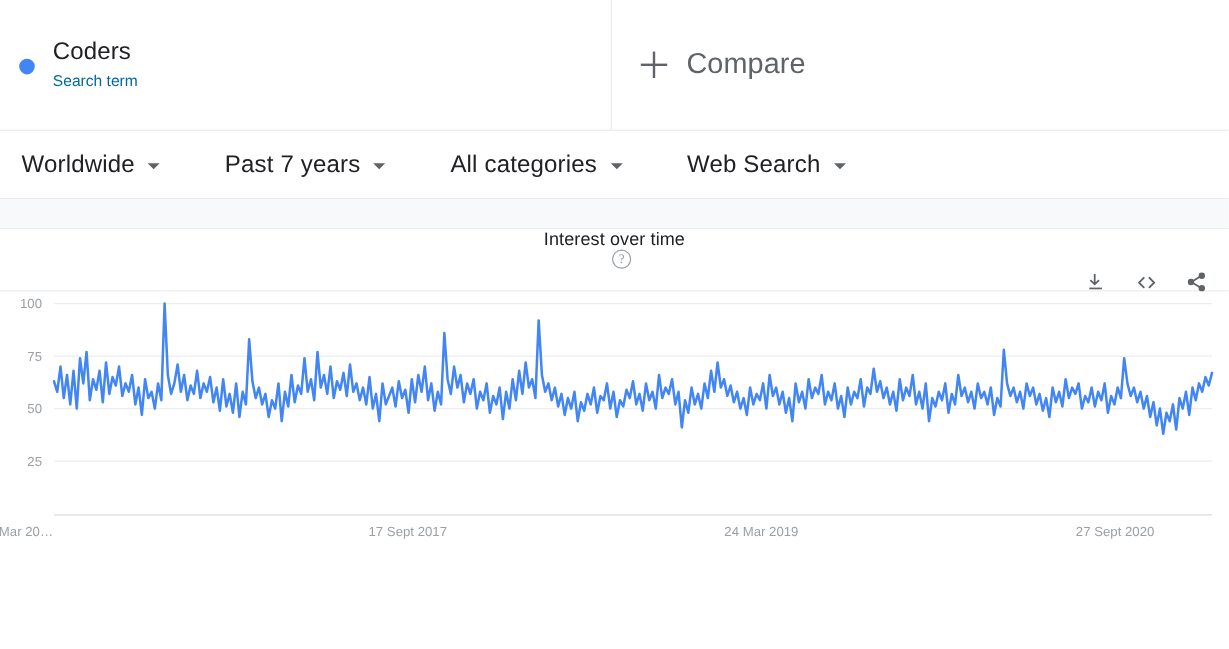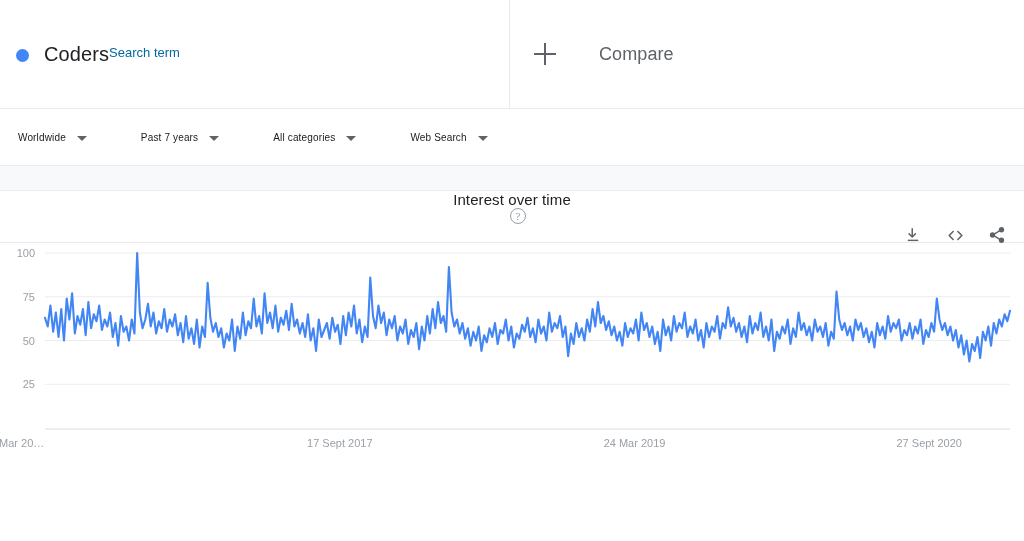--- a/index.html
+++ b/index.html
@@ -35,21 +35,21 @@
   .term-dot {
     width: 13px;
     height: 13px;
     border-radius: 50%;
     flex: 0 0 auto;
     margin-right: 15px;
     margin-top: 2px;
   }
   .term-texts {
     display: flex;
-    flex-direction: row;
+    flex-direction: column;
     justify-content: center;
   }
   .term-title {
     font-size: 20px;
     line-height: 26px;
     color: #202124;
     letter-spacing: 0.1px;
   }
   .term-sub {
     font-size: 13px;
@@ -79,44 +79,43 @@
   }
   .plus-icon::before {
     left: 0; right: 0; top: 50%;
     height: 1.6px; margin-top: -0.8px;
   }
   .plus-icon::after {
     top: 0; bottom: 0; left: 50%;
     width: 1.6px; margin-left: -0.8px;
   }
   .compare-label {
-    font-size: 18px;
+    font-size: 24px;
     color: #5f6368;
     letter-spacing: 0.1px;
-    margin-left: 27px;
   }
 
   
   .filter-bar {
     height: 57px;
     display: flex;
     align-items: center;
     background: #fff;
     border-bottom: 1px solid #e8eaed;
     padding-left: 18px;
     box-sizing: border-box;
   }
   .filter {
     display: flex;
     align-items: center;
     cursor: pointer;
     margin-right: 54px;
   }
   .filter-label {
-    font-size: 10px;
+    font-size: 20px;
     color: #202124;
     letter-spacing: 0.15px;
   }
   .caret {
     width: 0; height: 0;
     border-left: 5px solid transparent;
     border-right: 5px solid transparent;
     border-top: 5px solid #5f6368;
     margin-left: 11px;
     margin-top: 2px;

